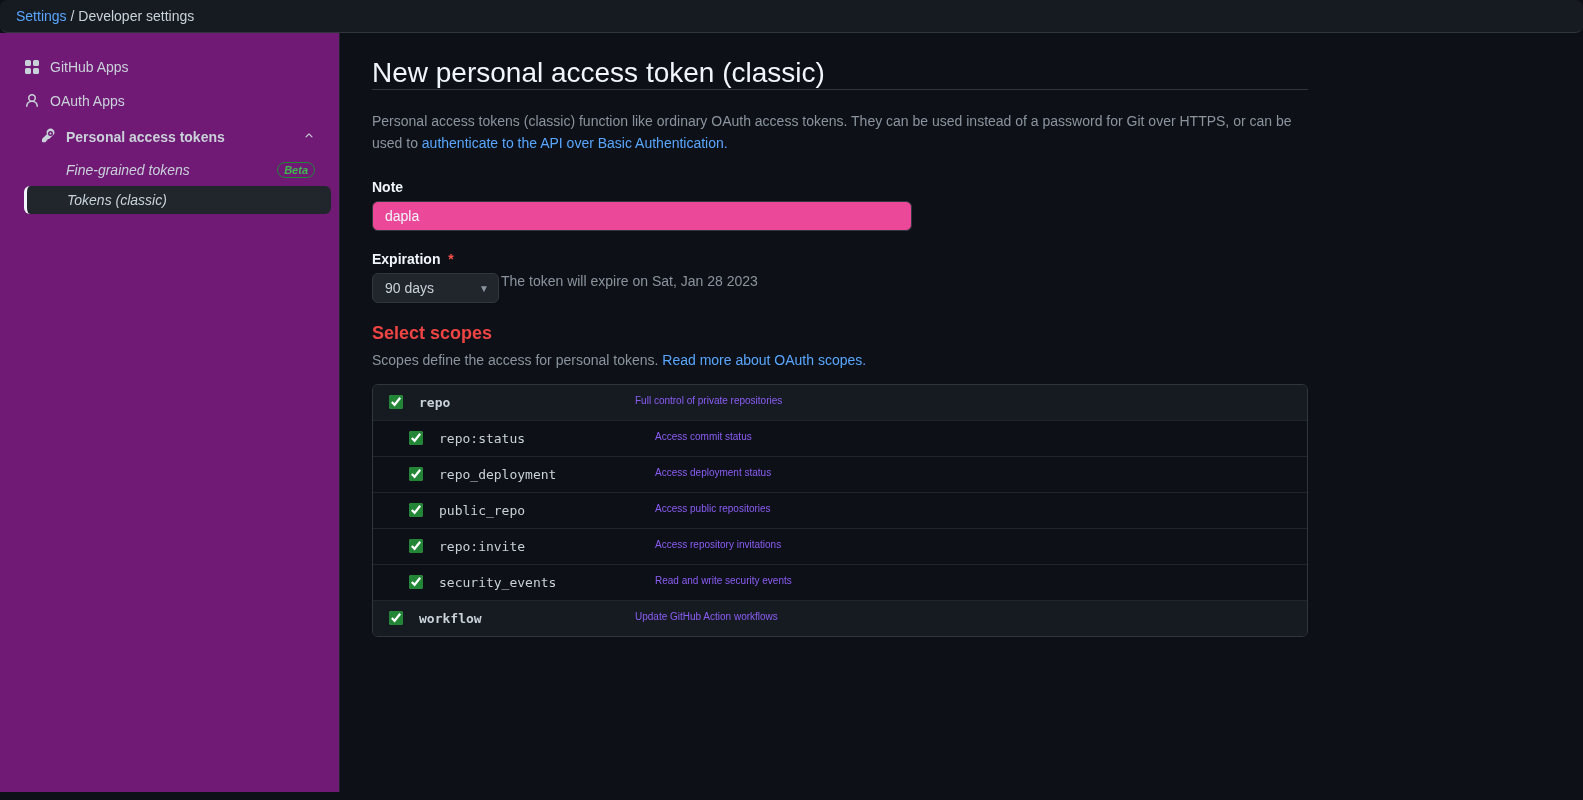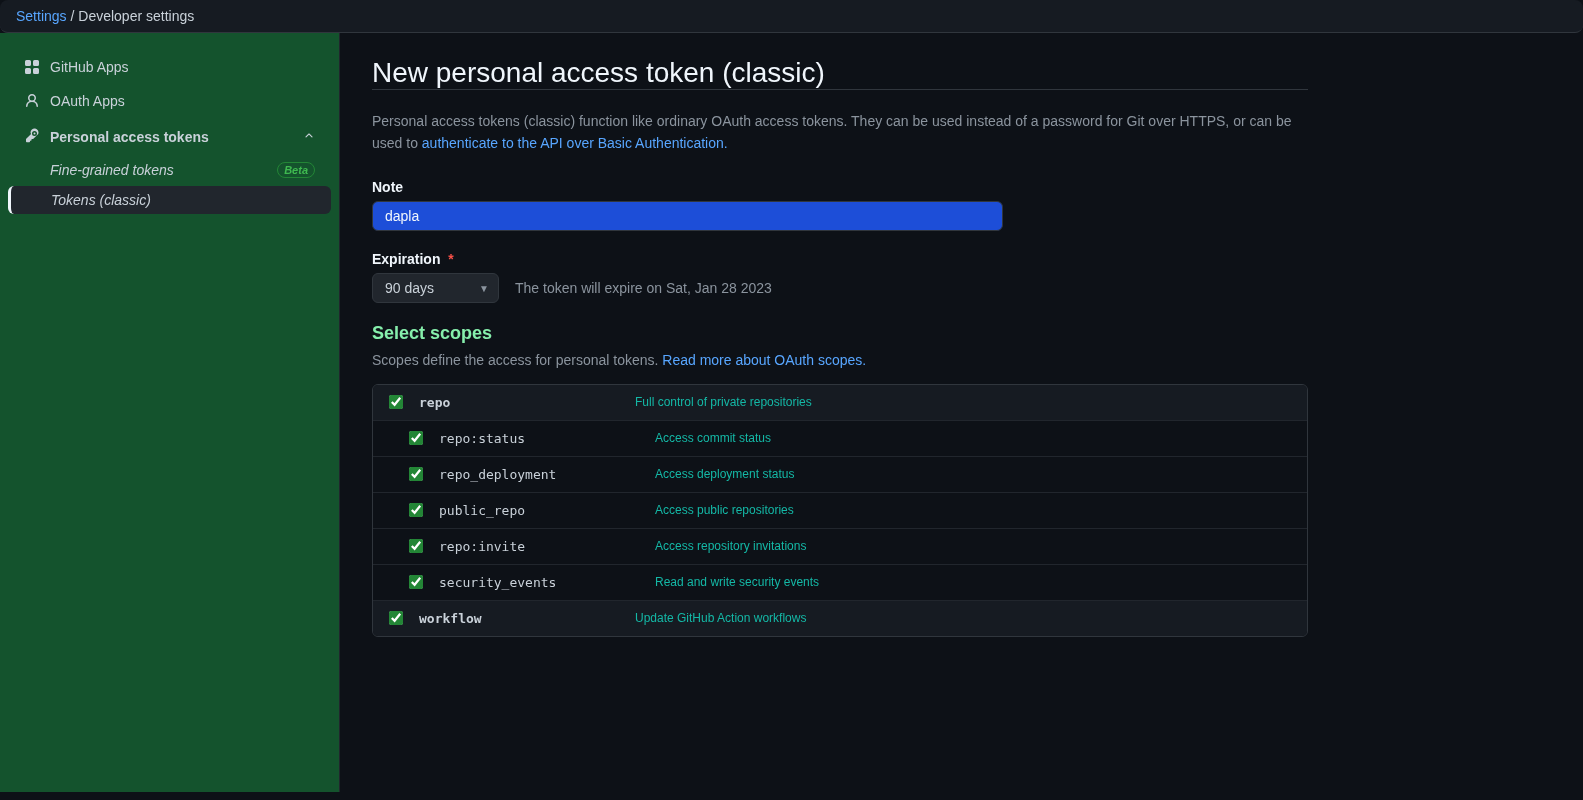--- a/index.html
+++ b/index.html
@@ -30,21 +30,21 @@
     }
 
     .layout {
       display: flex;
       min-height: calc(800px - 41px);
     }
 
     
     .sidebar {
       width: 340px;
-      background-color: #14532d;
+      background-color: #701a75;
       border-right: 1px solid #21262d;
       padding: 16px 0;
       flex-shrink: 0;
     }
 
     .sidebar-item {
       display: flex;
       align-items: center;
       padding: 8px 16px;
       cursor: pointer;
@@ -59,20 +59,21 @@
       width: 16px;
       height: 16px;
       display: flex;
       align-items: center;
       justify-content: center;
       flex-shrink: 0;
     }
 
     .sidebar-section {
       padding: 0;
+      margin-left: 16px;
     }
 
     .sidebar-section-header {
       display: flex;
       align-items: center;
       padding: 8px 16px;
       cursor: pointer;
       color: #c9d1d9;
       font-size: 14px;
       font-weight: 600;
@@ -152,40 +153,40 @@
       margin-bottom: 6px;
       font-size: 14px;
     }
 
     .form-label .required {
       color: #f85149;
       margin-left: 4px;
     }
 
     .form-input {
-      width: 631px;
+      width: 540px;
       padding: 6px 12px;
-      background-color: #1d4ed8;
+      background-color: #ec4899;
       border: 1px solid #30363d;
       border-radius: 6px;
       color: #f0f6fc;
       font-size: 14px;
       outline: none;
     }
 
     .form-hint {
       font-size: 12px;
       color: #8b949e;
       margin-top: 6px;
     }
 
     .expiration-row {
       display: flex;
-      align-items: center;
-      gap: 16px;
+      align-items: flex-start;
+      gap: 2px;
     }
 
     .select-wrapper {
       position: relative;
       display: inline-block;
     }
 
     .form-select {
       appearance: none;
       background-color: #21262d;
@@ -210,21 +211,21 @@
     }
 
     .expiration-text {
       color: #8b949e;
       font-size: 14px;
     }
 
     .scopes-title {
       font-size: 18px;
       font-weight: 600;
-      color: #86efac;
+      color: #ef4444;
       margin-bottom: 8px;
     }
 
     .scopes-description {
       font-size: 14px;
       color: #8b949e;
       margin-bottom: 16px;
     }
 
     .scopes-description a {
@@ -274,22 +275,22 @@
       min-width: 200px;
       font-weight: 600;
     }
 
     .scope-row.child .scope-name {
       font-weight: 400;
       min-width: 200px;
     }
 
     .scope-desc {
-      color: #14b8a6;
-      font-size: 12px;
+      color: #8b5cf6;
+      font-size: 10px;
     }
   </style>
 </head>
 <body>
 
 <div class="top-bar">
   <div class="breadcrumb">
     <a href="#" style="color:#58a6ff;text-decoration:none;">Settings</a>
     <span> / </span>
     <span>Developer settings</span>

